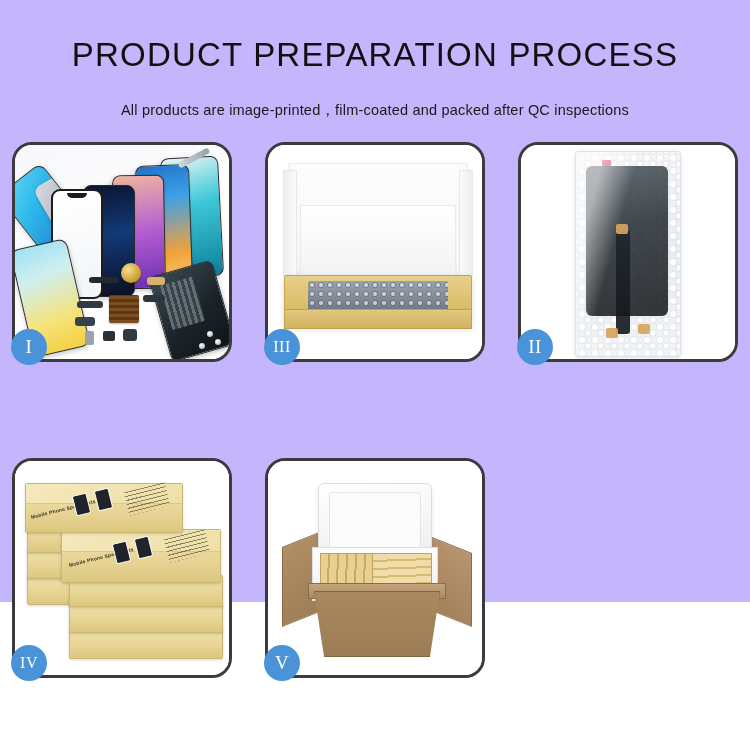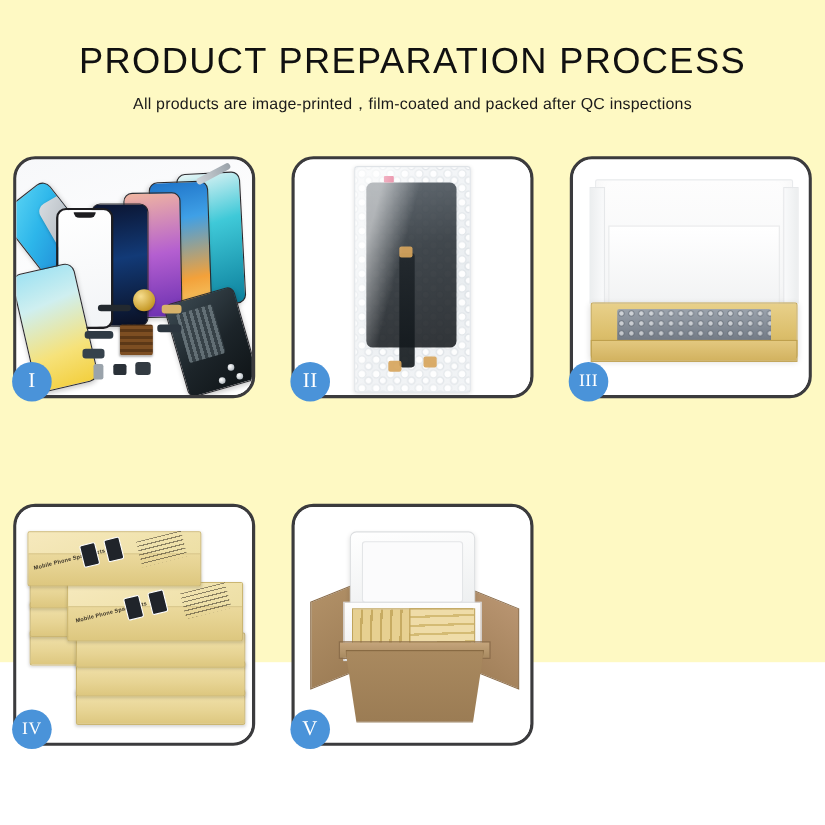--- a/index.html
+++ b/index.html
@@ -2,32 +2,32 @@
 <html><head>
 <meta charset="utf-8">
 <style>
   html, body {
     margin: 0; padding: 0;
     width: 750px; height: 750px;
     background: #ffffff;
     font-family: "Liberation Sans", sans-serif;
     overflow: hidden;
   }
-  .page { position: relative; width: 750px; height: 602px; background: #fef9c3; }
+  .page { position: relative; width: 750px; height: 602px; background: #c4b5fd; }
 
   
   .header { position: absolute; left: 0; top: 0; width: 750px; text-align: center; }
   .title {
     margin: 0; padding-top: 36px;
     font-size: 33px; font-weight: 400; letter-spacing: 1.2px;
     color: #111; font-family: "Liberation Sans", sans-serif;
     white-space: nowrap;
   }
   .subtitle {
-    margin: 0; padding-top: 11px;
+    margin: 16px; padding-top: 11px;
     font-size: 14.5px; font-weight: 400; color: #1a1a1a;
     letter-spacing: .2px; white-space: nowrap;
   }
 
   
   .grid {
     position: absolute; left: 12px; top: 142px;
     width: 726px; height: 540px;
     display: grid;
     grid-template-columns: repeat(3, 220px);
@@ -358,45 +358,45 @@
 
         <div class="tweez"></div>
         <div class="screw" style="right:16px; bottom:22px;"></div>
         <div class="screw" style="right:8px; bottom:14px;"></div>
         <div class="screw" style="right:24px; bottom:10px;"></div>
       </div>
       <div class="badge">I</div>
     </div>
 
     <div class="panel">
+      <div class="panel-inner p3">
+        <div class="flatbox">
+          <div class="fb-lid"></div>
+          <div class="fb-foam"></div>
+          <div class="fb-tray"></div>
+          <div class="fb-wrap"></div>
+          <div class="fb-tray-front"></div>
+        </div>
+      </div>
+      <div class="badge w">III</div>
+    </div>
+
+    <div class="panel">
       <div class="panel-inner p2">
         <div class="bubblebag">
           <div class="bag-screen"></div>
           <div class="bag-flex"></div>
           <div class="bag-conn" style="left:30px; top:176px;"></div>
           <div class="bag-conn" style="left:62px; top:172px;"></div>
           <div class="bag-conn" style="left:40px; top:72px;"></div>
           <div class="bag-tape"></div>
           <div class="bag-sheen"></div>
         </div>
       </div>
       <div class="badge">II</div>
-    </div>
-
-    <div class="panel">
-      <div class="panel-inner p3">
-        <div class="flatbox">
-          <div class="fb-lid"></div>
-          <div class="fb-foam"></div>
-          <div class="fb-tray"></div>
-          <div class="fb-wrap"></div>
-          <div class="fb-tray-front"></div>
-        </div>
-      </div>
-      <div class="badge w">III</div>
     </div>
 
     <div class="panel">
       <div class="panel-inner p4">
         <div class="stack">
 
           <div class="sbox" style="left:2px;  top:96px;  width:152px; height:30px;"></div>
           <div class="sbox" style="left:2px;  top:70px;  width:152px; height:30px;"></div>
           <div class="sbox" style="left:2px;  top:44px;  width:152px; height:30px;"></div>
 

